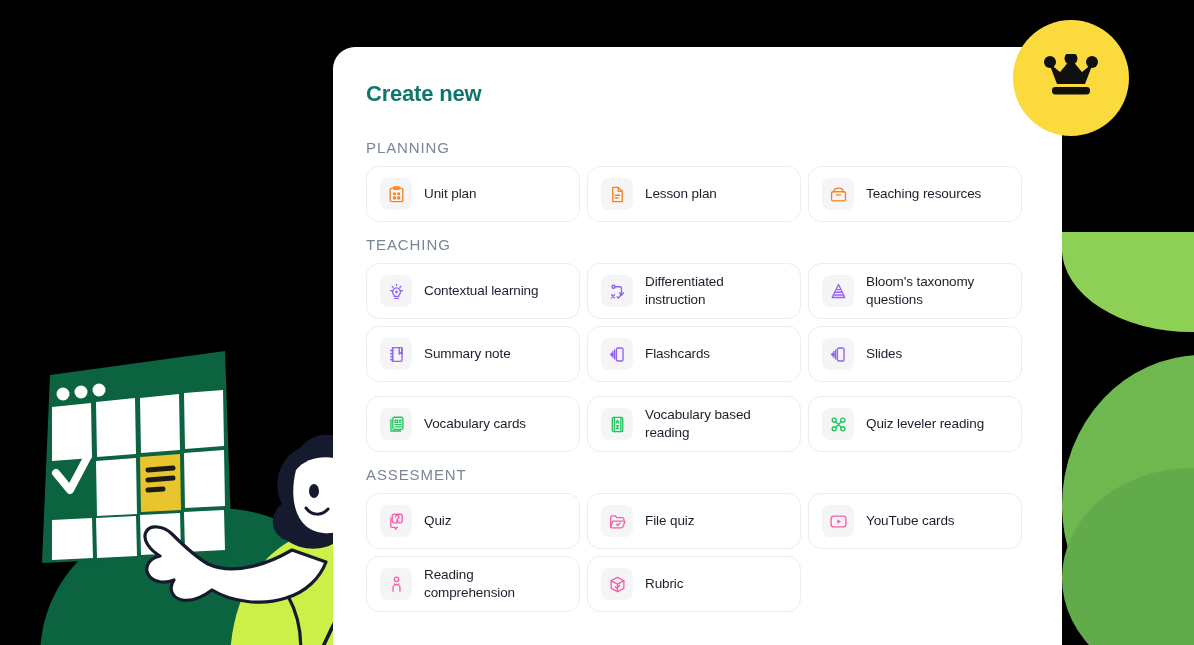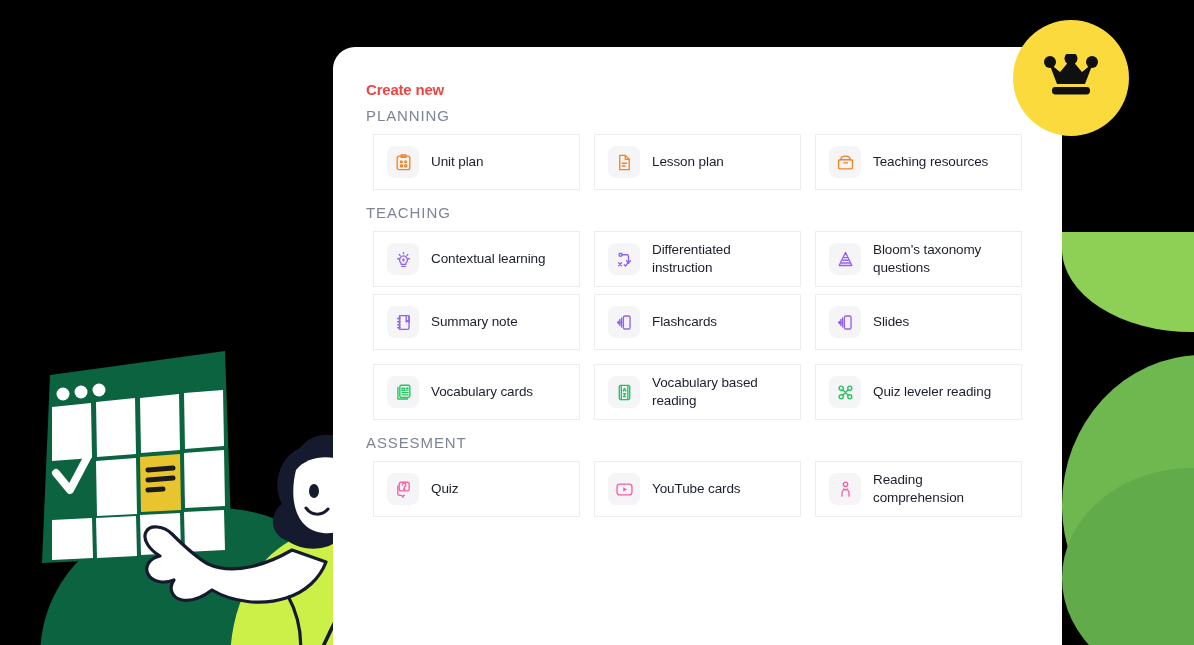--- a/index.html
+++ b/index.html
@@ -38,37 +38,37 @@
   
   .panel {
     position: absolute; left: 333px; top: 47px;
     width: 729px; height: 620px;
     background: #ffffff;
     border-radius: 22px 22px 0 0;
     padding: 34px 36px 0 33px;
     overflow: hidden;
   }
   .panel-title {
-    font-size: 15px; font-weight: bold; color: #ef4444;
-    letter-spacing: -0.2px; margin-bottom: 9px;
+    font-size: 22px; font-weight: bold; color: #0f766e;
+    letter-spacing: -0.2px; margin-bottom: 32px;
   }
   .section-label {
     font-size: 15px; color: #7c8596; letter-spacing: 0.9px;
     margin-bottom: 10px; text-transform: uppercase;
   }
   .section { margin-bottom: 14px; }
   .grid {
     display: grid; grid-template-columns: repeat(3, 214px);
     column-gap: 7px; row-gap: 7px;
   }
   .card {
     display: flex; align-items: center; gap: 12px;
     height: 56px; padding: 0 13px;
-    border: 1px solid #ededf1; border-radius: 0;
-    background: #fff; cursor: pointer; margin-left: 7px;
+    border: 1px solid #ededf1; border-radius: 13px;
+    background: #fff; cursor: pointer;
   }
   .card-ico {
     flex: 0 0 auto; width: 32px; height: 32px; border-radius: 8px;
     background: #f5f5f7; display: flex; align-items: center; justify-content: center;
   }
   .card-ico svg { display: block; }
   .card-label {
     font-size: 13.5px; color: #1b1f2b; line-height: 1.35;
     letter-spacing: -0.1px;
   }
@@ -302,35 +302,55 @@
                   <path d="M10.6 6.5a2.2 2.2 0 1 1 2.4 2.2v1.2"></path>
                   <circle cx="13" cy="11.6" r=".7" fill="#F560A6"></circle>
                   <path d="M4.8 7.6v9.8a2 2 0 0 0 2 2h2.4l2.4 2.4v-2.4h1.6"></path>
                 </svg>
               </span>
               <span class="card-label">Quiz</span>
             </div>
             <div class="card">
               <span class="card-ico">
                 <svg width="19" height="19" viewBox="0 0 24 24" fill="none" stroke="#F560A6" stroke-width="1.7" stroke-linecap="round" stroke-linejoin="round">
+                  <path d="M3.4 18.8V6.6a1.8 1.8 0 0 1 1.8-1.8h4l2 2.4h7a1.8 1.8 0 0 1 1.8 1.8v1"></path>
+                  <path d="M3.4 18.8l2.6-7.2h15.4l-2.6 7.2a1.8 1.8 0 0 1-1.7 1.2H5.2a1.8 1.8 0 0 1-1.8-1.2z"></path>
+                  <path d="M10.6 15.4l1.6 1.6 3-3.2"></path>
+                </svg>
+              </span>
+              <span class="card-label">File quiz</span>
+            </div>
+            <div class="card">
+              <span class="card-ico">
+                <svg width="19" height="19" viewBox="0 0 24 24" fill="none" stroke="#F560A6" stroke-width="1.7" stroke-linecap="round" stroke-linejoin="round">
                   <rect x="2.6" y="5.2" width="18.8" height="13.6" rx="3.4"></rect>
                   <path d="M10.4 9.2l4.8 2.8-4.8 2.8z" fill="#F560A6" stroke="none"></path>
                 </svg>
               </span>
               <span class="card-label">YouTube cards</span>
             </div>
             <div class="card">
               <span class="card-ico">
                 <svg width="19" height="19" viewBox="0 0 24 24" fill="none" stroke="#F560A6" stroke-width="1.7" stroke-linecap="round" stroke-linejoin="round">
                   <circle cx="12" cy="5.4" r="2.8"></circle>
                   <path d="M7.6 20.4v-4.2a4.4 4.4 0 0 1 8.8 0v4.2"></path>
                   <path d="M9.4 11.4c1.4 1.2 3.8 1.2 5.2 0"></path>
                 </svg>
               </span>
               <span class="card-label">Reading comprehension</span>
+            </div>
+            <div class="card">
+              <span class="card-ico">
+                <svg width="19" height="19" viewBox="0 0 24 24" fill="none" stroke="#F560A6" stroke-width="1.7" stroke-linecap="round" stroke-linejoin="round">
+                  <path d="M12 2.9l8 4.3v9.6l-8 4.3-8-4.3V7.2z"></path>
+                  <path d="M4 7.2l8 4.3 8-4.3M12 11.5v9.6"></path>
+                  <path d="M9.4 14.9l1.8 1.8 3.6-3.8"></path>
+                </svg>
+              </span>
+              <span class="card-label">Rubric</span>
             </div>
           </div>
         </div>
       </div>
   </div>
 
   <div class="crown-badge">
     <span>
       <svg width="54" height="44" viewBox="0 0 54 44" xmlns="http://www.w3.org/2000/svg">
         <circle cx="6" cy="8" r="6" fill="#101010"></circle>

